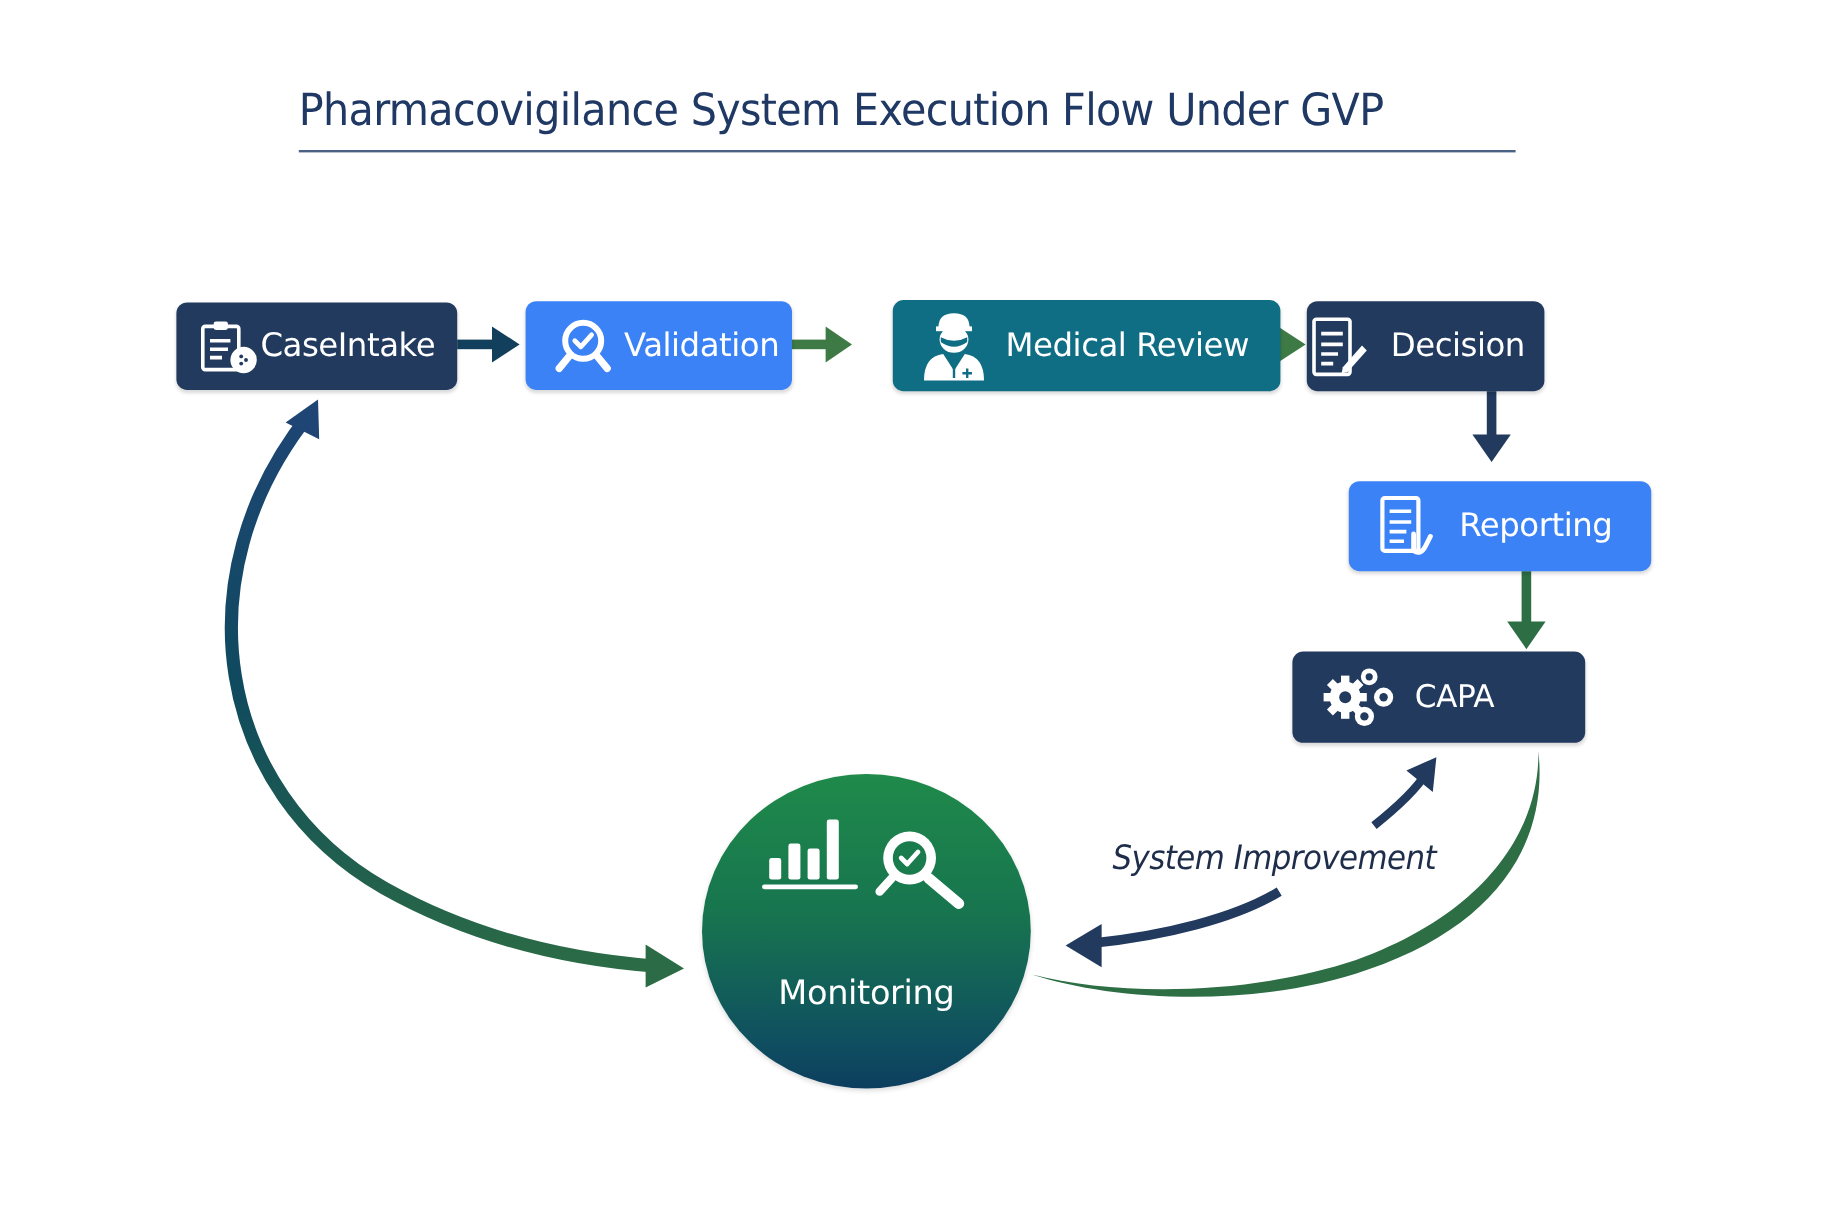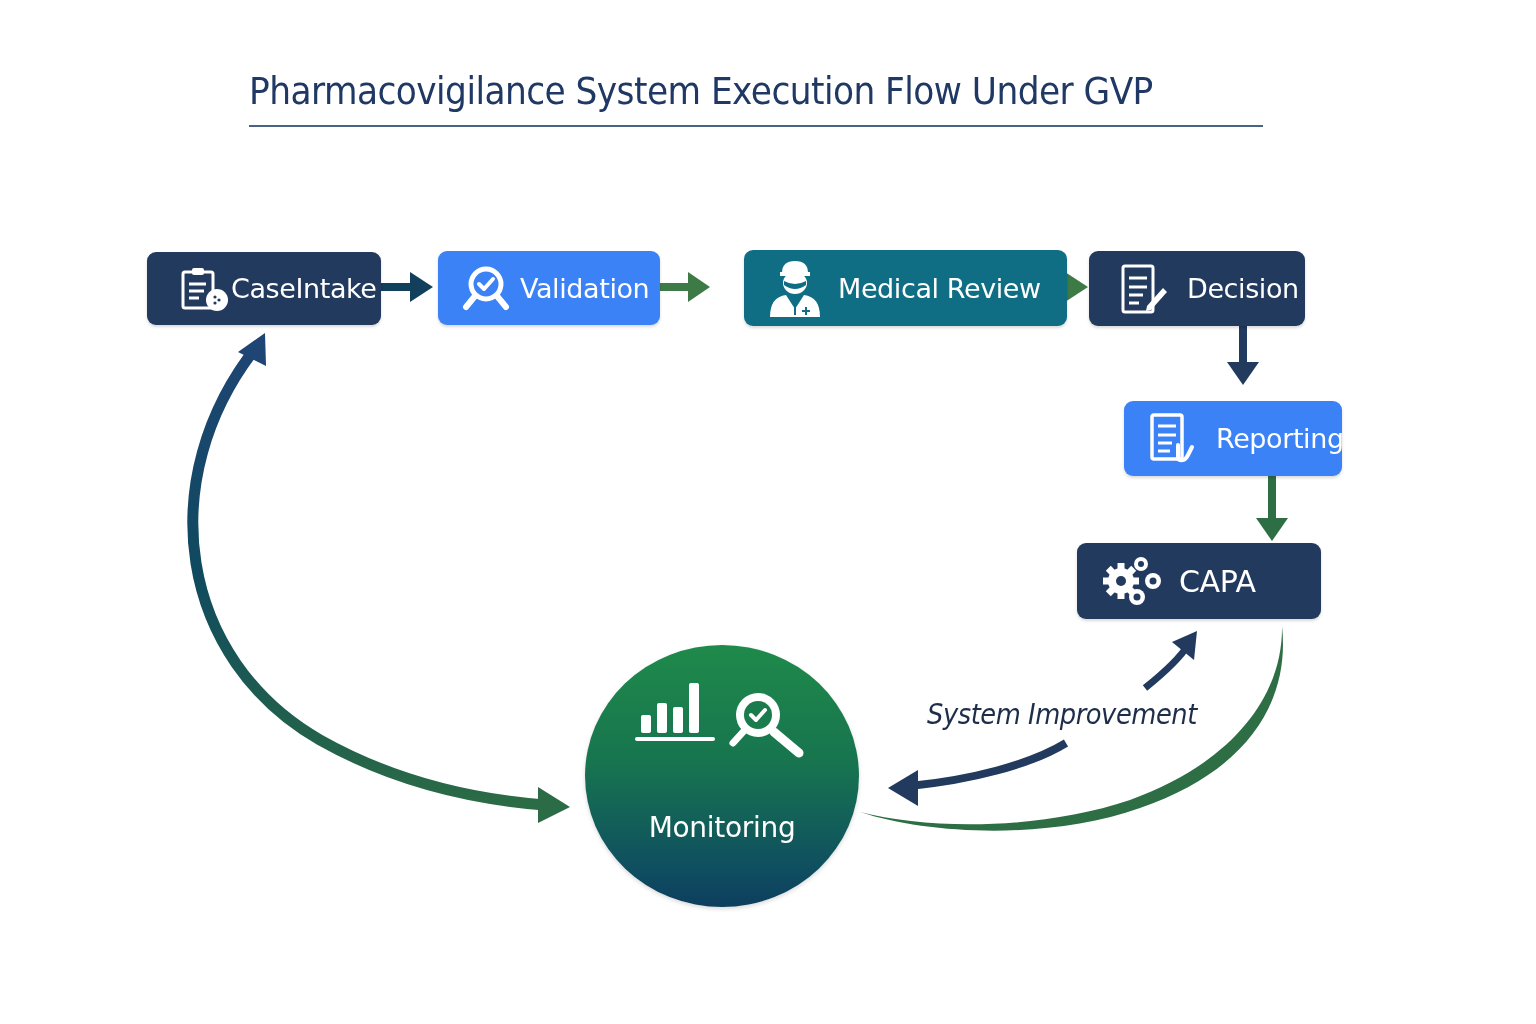--- a/index.html
+++ b/index.html
@@ -18,25 +18,25 @@
     .node {
       position: absolute; border-radius: 9px; display: flex; align-items: center;
       color: #ffffff; box-shadow: 0 2px 3px rgba(0,0,0,0.15); box-sizing: border-box;
     }
     .node .label { font-size: 27px; white-space: nowrap; letter-spacing: -0.4px; }
     .node .icon { display: inline-flex; align-items: center; justify-content: center; }
     .navy { background: #223a5e; }
     .green { background: #3b82f6; }
     .teal { background: #0f6e84; margin-left: 32px; }
 
-    #case-intake { left: 147px; top: 252px; width: 234px; height: 73px; padding-left: 32px; }
+    #case-intake { left: 147px; top: 252px; width: 234px; height: 73px; padding-left: 18px; }
     #validation { left: 438px; top: 251px; width: 222px; height: 74px; padding-left: 22px; }
     #medical-review { left: 712px; top: 250px; width: 323px; height: 76px; padding-left: 22px; }
-    #decision { left: 1089px; top: 251px; width: 216px; height: 75px; padding-left: 28px; }
-    #reporting { left: 1124px; top: 401px; width: 218px; height: 75px; padding-left: 24px; }
+    #decision { left: 1089px; top: 251px; width: 198px; height: 75px; }
+    #reporting { left: 1124px; top: 401px; width: 252px; height: 75px; padding-left: 24px; }
     #capa { left: 1077px; top: 543px; width: 244px; height: 76px; padding-left: 22px; }
 
     #monitor {
       position: absolute; left: 585px; top: 645px; width: 274px; height: 262px; border-radius: 50%;
       background: linear-gradient(180deg, #1f8a4a 0%, #17744f 45%, #0f4f60 85%, #0d3e5e 100%);
       color: #fff; text-align: center; box-shadow: 0 2px 4px rgba(0,0,0,0.15);
     }
     #monitor .mlabel { position: absolute; left: 0; width: 100%; font-size: 28px; letter-spacing: -0.3px; }
     #monitor .l1 { top: 128px; }
     #monitor .l2 { top: 166px; }
@@ -199,21 +199,21 @@
         <circle cx="42" cy="11" r="7"></circle>
         <circle cx="54" cy="28" r="8"></circle>
         <circle cx="38" cy="44" r="8"></circle>
       </g>
       <circle cx="22" cy="28" r="5" fill="#223a5e"></circle>
       <circle cx="42" cy="11" r="3" fill="#223a5e"></circle>
       <circle cx="54" cy="28" r="3.5" fill="#223a5e"></circle>
       <circle cx="38" cy="44" r="3.5" fill="#223a5e"></circle>
     </svg>
   </span>
-  <span class="label" style="font-size:30px">CAPA</span>
+  <span class="label" style="font-size:26px">CAPA</span>
 </div>
 
 <div id="monitor">
   <div class="icons">
     <svg width="180" height="82" viewBox="0 0 180 82">
       <g fill="#fff">
         <rect x="6" y="38" width="10" height="18" rx="2"></rect>
         <rect x="22" y="26" width="10" height="30" rx="2"></rect>
         <rect x="38" y="30" width="10" height="26" rx="2"></rect>
         <rect x="54" y="6" width="10" height="50" rx="2"></rect>

